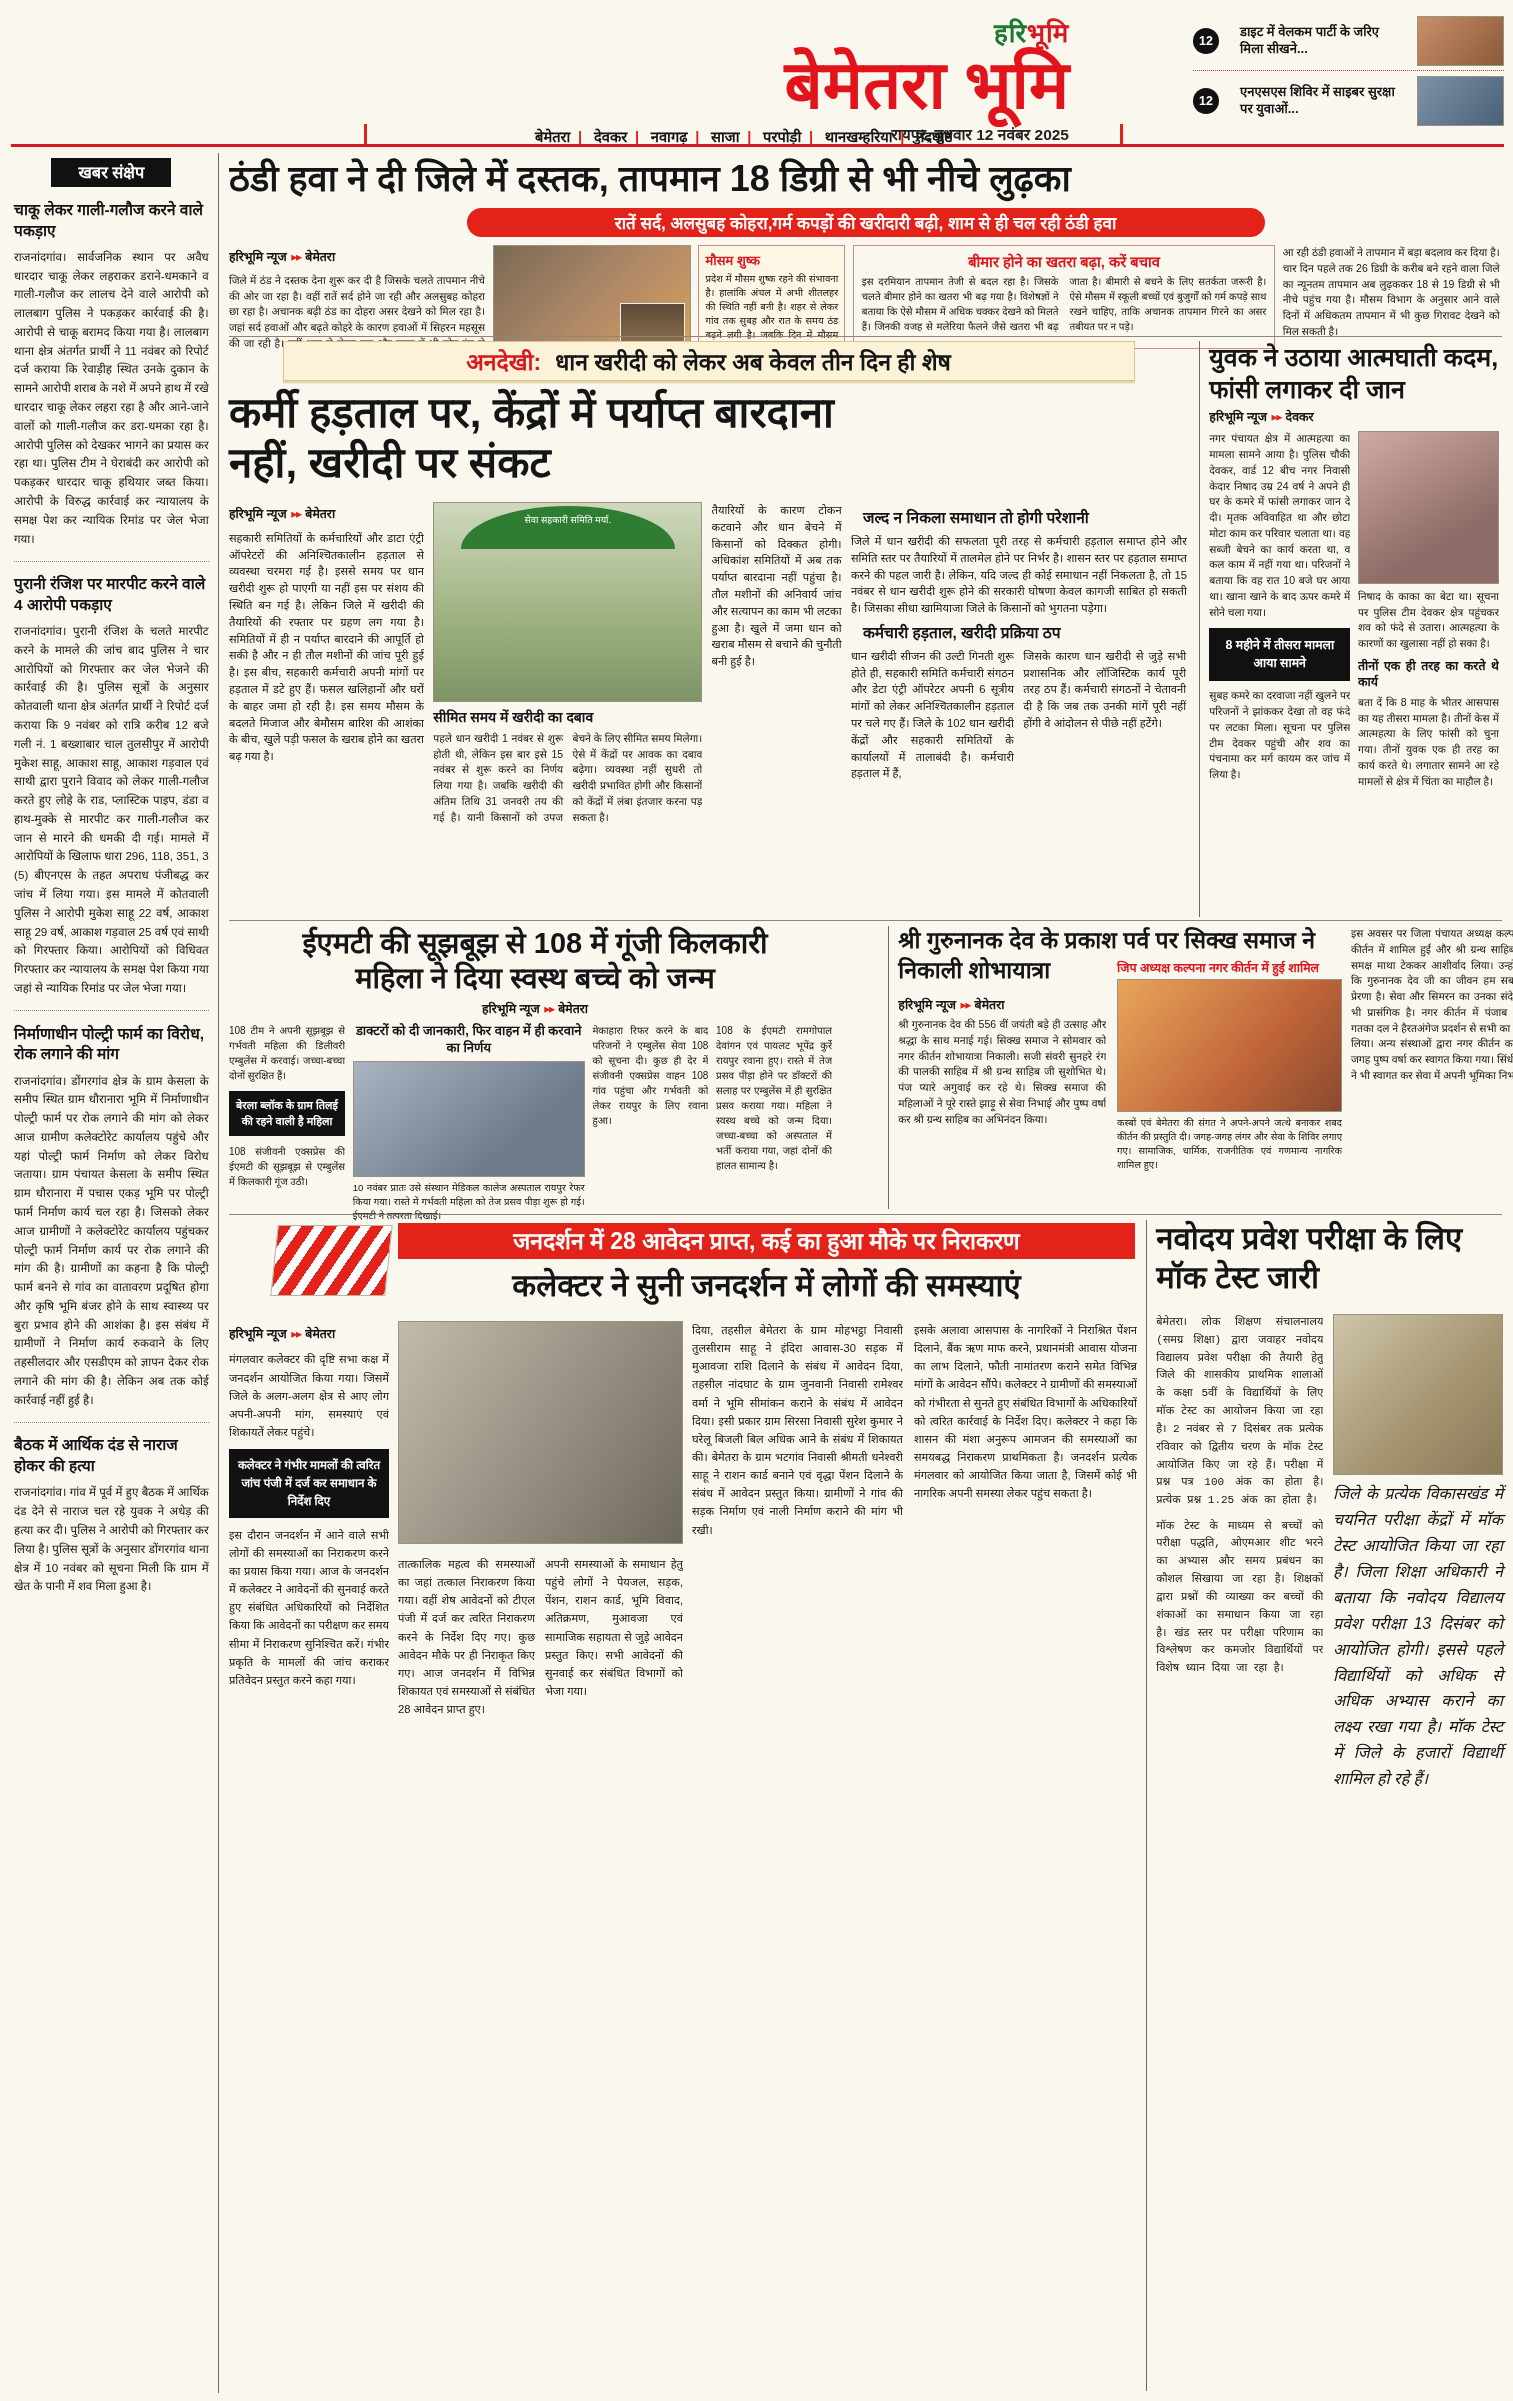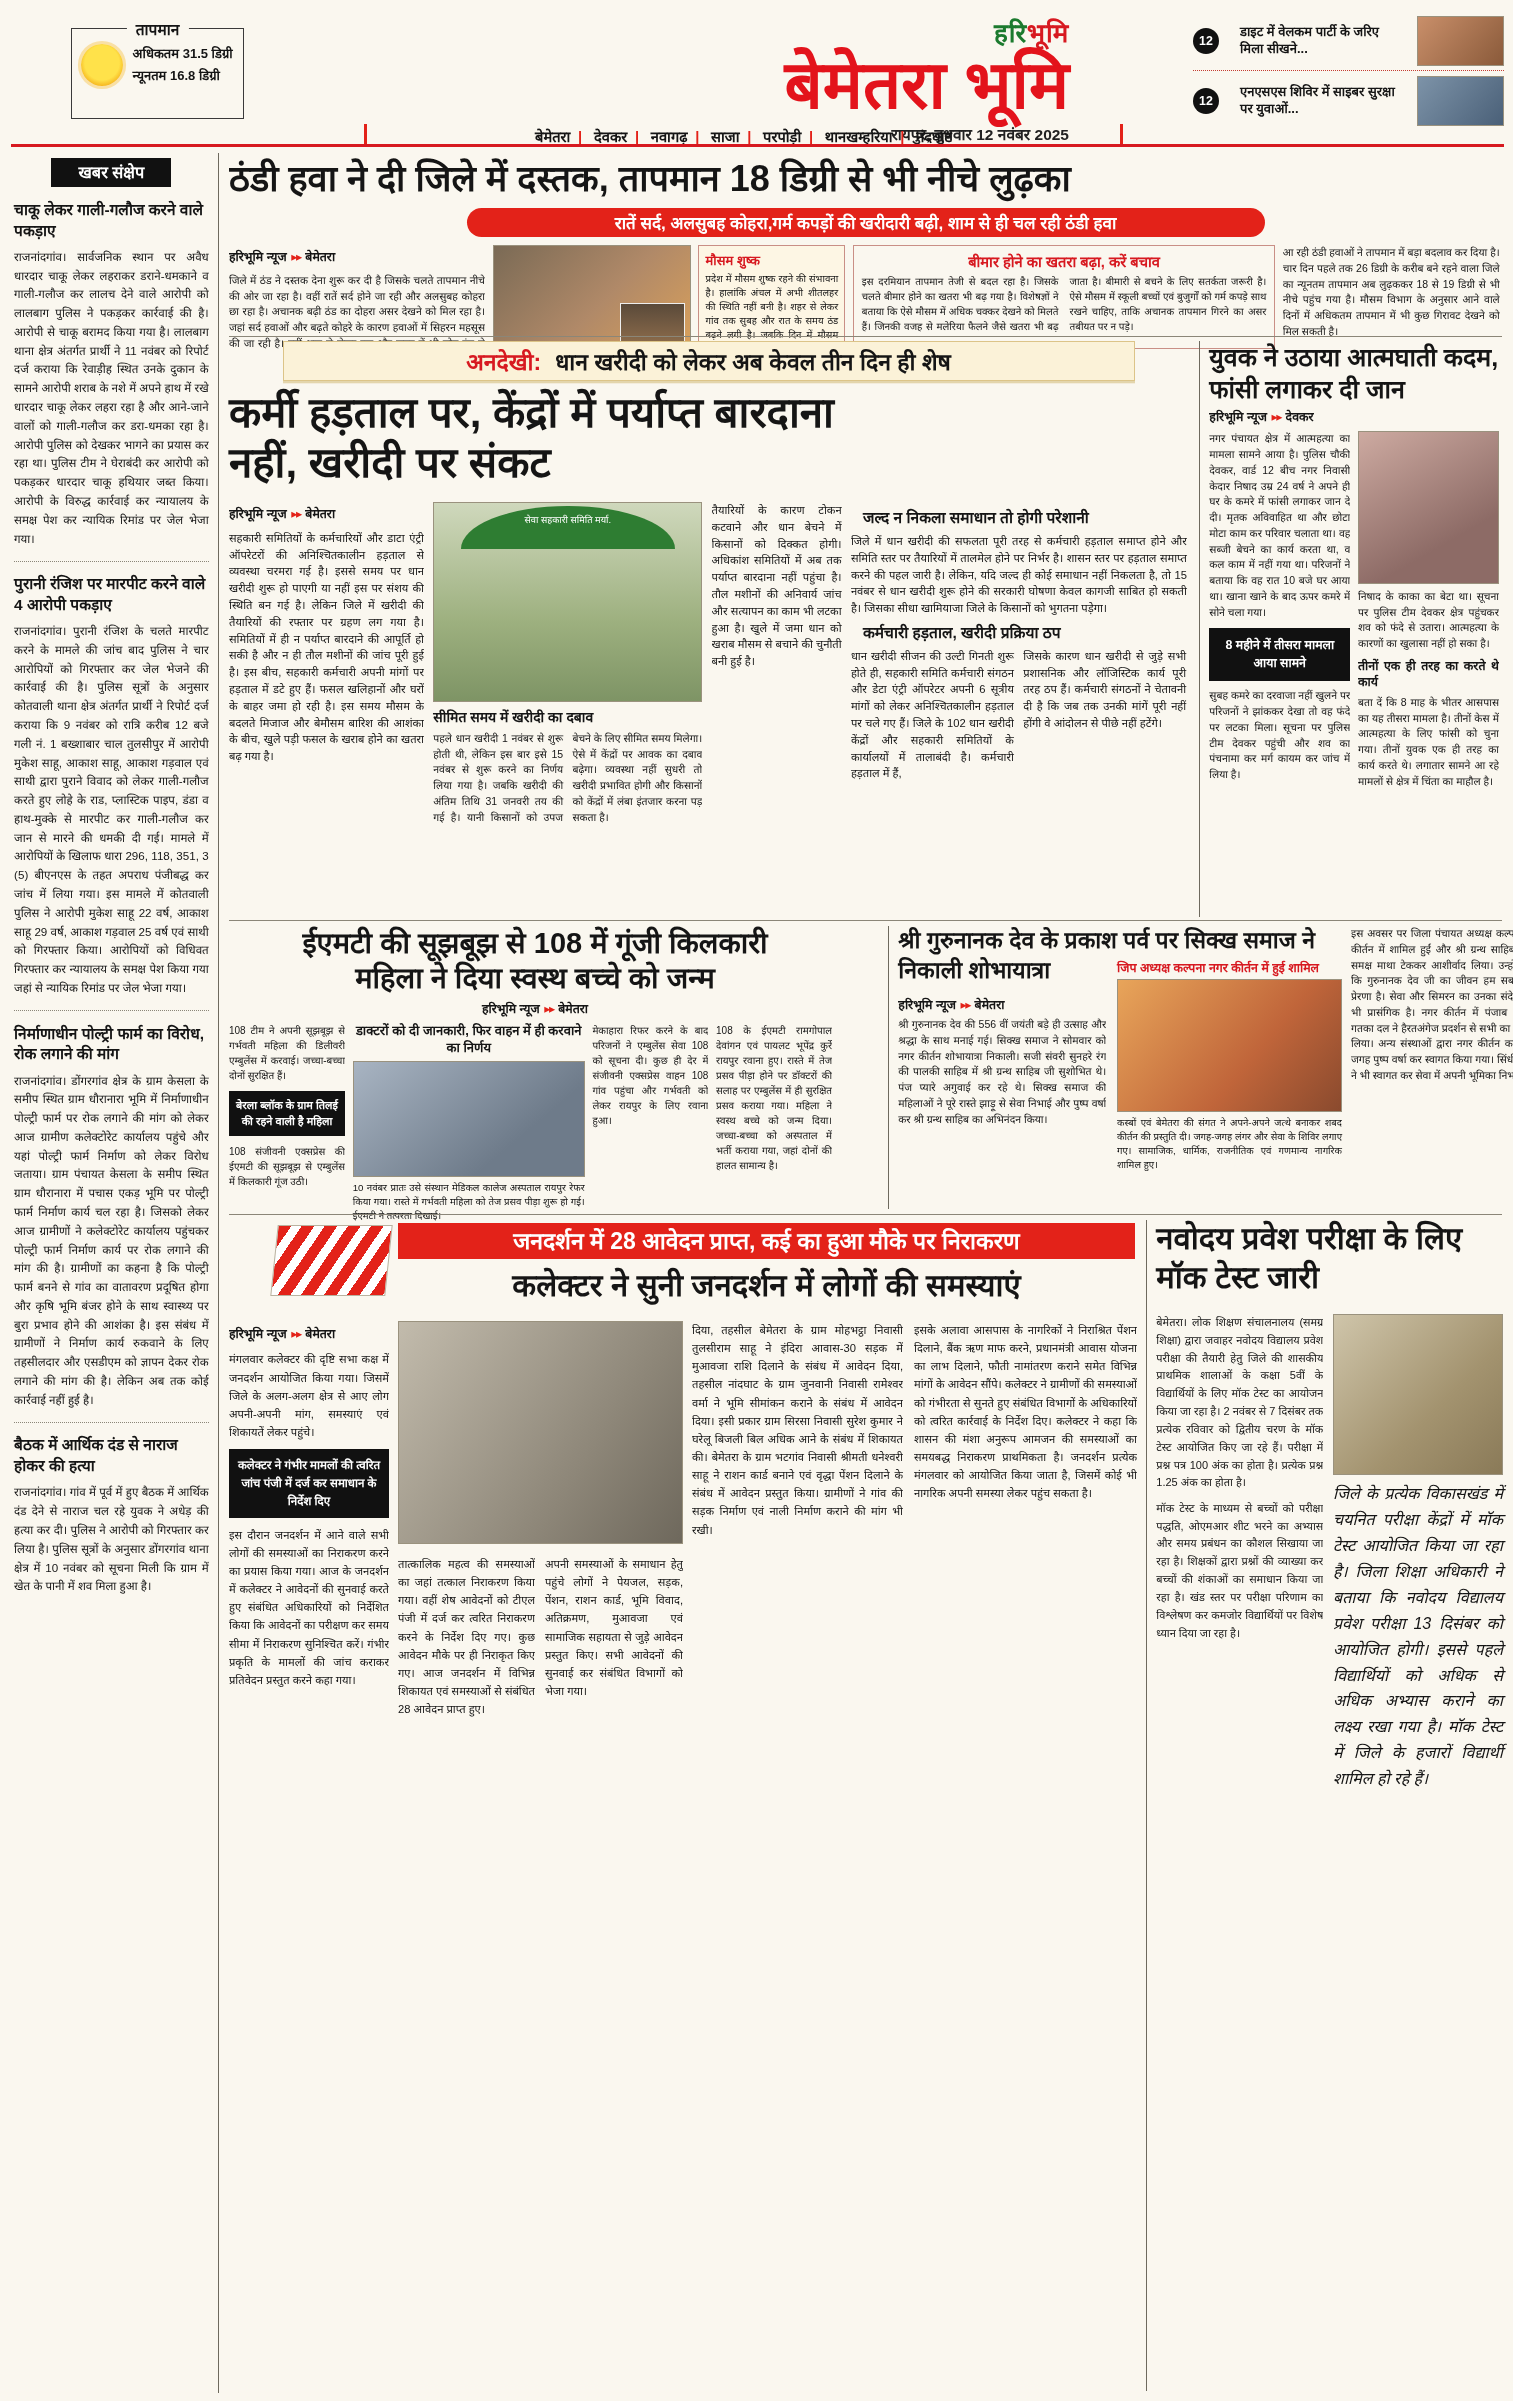--- a/index.html
+++ b/index.html
@@ -114,43 +114,33 @@
   .photo-jd{position:absolute;left:169px;top:101px;width:285px;height:223px;background:linear-gradient(125deg,#c2bbac,#8d8678 65%,#6e685c);}
   .jd-cA{position:absolute;left:169px;top:335px;bottom:0;width:137px;font-size:11.2px;}
   .jd-cB{position:absolute;left:316px;top:335px;bottom:0;width:138px;font-size:11.2px;}
   .jd-c3{position:absolute;left:463px;top:101px;bottom:0;width:211px;font-size:11.2px;}
   .jd-c4{position:absolute;left:685px;top:101px;bottom:0;width:223px;font-size:11.2px;}
   #s-jd .bt{line-height:1.62;}
   #s-jd .bbox{font-size:11.6px;line-height:1.55;}
   
   #s-nav{position:absolute;left:1146px;top:1220px;width:356px;height:1171px;border-left:0.8px solid #6e6a5e;padding-left:9.3px;}
   #s-nav h1{font-size:31px;font-weight:800;line-height:1.25;}
-  .n-colA{position:absolute;left:9.3px;top:94px;bottom:0;width:167px;font-size:11px;}
+  .n-colA{position:absolute;left:9.3px;top:94px;bottom:0;width:167px;font-size:11px;font-family:Liberation Mono, monospace;}
   .n-colB{position:absolute;left:186px;top:94px;bottom:0;width:170px;}
   .photo-nav{height:161px;background:linear-gradient(135deg,#cfc5aa,#a3936f 60%,#8a7a58);margin-bottom:6.2px;}
   .n-colB .b{font-size:16px;line-height:1.62;text-align:justify;font-style:italic;}
   #s-nav .bt{line-height:1.62;}
   #s-nav .bt + .bt{margin-top:7.7px;}
 </style>
 </head>
 <body>
 
 <div id="page">
 
   <header id="masthead">
-    <div id="weatherbox">
-      <span class="tab">तापमान</span>
-      <div style="display:flex;align-items:center;gap:9.3px;">
-        <div class="sun"></div>
-        <div class="temps">
-          <div>अधिकतम 31.5 डिग्री</div>
-          <div>न्यूनतम 16.8 डिग्री</div>
-        </div>
-      </div>
-    </div>
 
     <div id="brandarea">
       <div class="brand">
         <span class="g">हरि</span><span class="r">भूमि</span>
       </div>
       <div class="papertitle">बेमेतरा भूमि</div>
       <div class="dateline">रायपुर, बुधवार 12 नवंबर 2025</div>
     </div>
 
     <div id="citiesbar">

